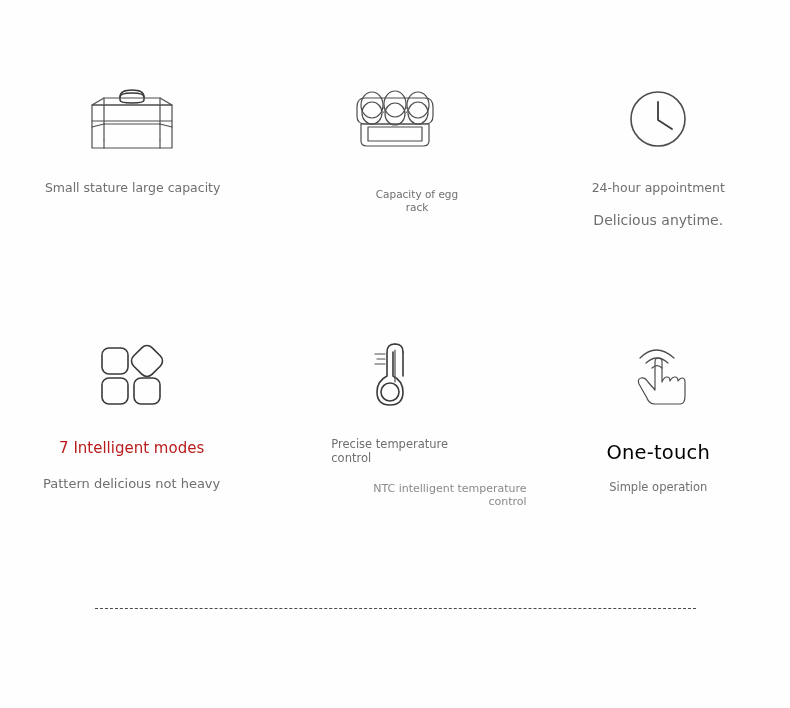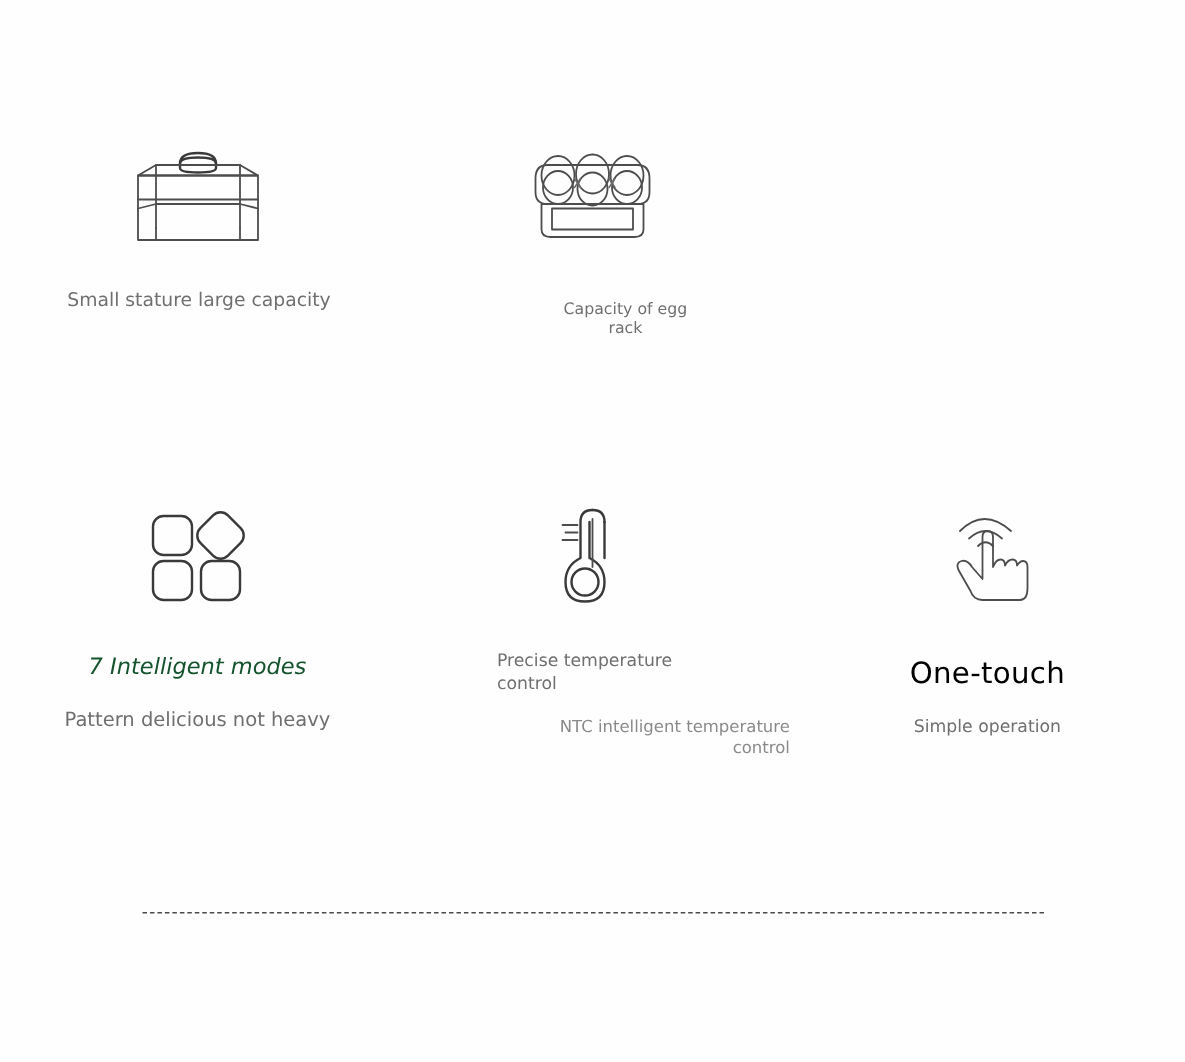--- a/index.html
+++ b/index.html
@@ -19,21 +19,21 @@
   .page {
     position: absolute;
     inset: 0;
     background: #fefefe;
   }
 
   
   .feature-grid {
     position: absolute;
     left: 0;
-    top: 76px;
+    top: 64px;
     width: 634px;
   }
   .grid-row {
     display: flex;
     width: 790px;
   }
   .cell {
     width: 263.3px;
     box-sizing: border-box;
     position: relative;
@@ -64,21 +64,21 @@
   
   .cell-1 .t-title { font-size: 12.5px; text-align: center; margin-left: 2px; }
   .cell-1 .t-sub   { font-size: 14px;   text-align: center; margin-left: 4px; color: #6a6a6a; }
 
   .cell-2 .t-title { font-size: 19.5px; text-align: left; padding-left: 44px; color: #5f5f5f; letter-spacing: .2px; }
   .cell-2 .t-sub   { font-size: 10.5px; text-align: center; padding-left: 44px; line-height: 1.25; }
 
   .cell-3 .t-title { font-size: 12.5px; text-align: center; }
   .cell-3 .t-sub   { font-size: 14px;   text-align: center; }
 
-  .cell-4 .t-title { font-size: 15px;   text-align: center; margin-top: 10px; color: #14532d; font-style: italic; }
+  .cell-4 .t-title { font-size: 15px;   text-align: center; margin-top: 10px; color: #b91c1c; }
   .cell-4 .t-sub   { font-size: 13px;   text-align: center; margin-top: 17px; }
 
   .cell-5 .t-title { font-size: 11.5px; text-align: left; padding-left: 68px; line-height: 1.25; margin-top: 9px; }
   .cell-5 .t-sub   { font-size: 11px;  text-align: right; padding-left: 24px; line-height: 1.25; margin-top: 16px; color: #8a8a8a; }
 
   .cell-6 .t-title { font-size: 19.5px; text-align: center; margin-top: 12px; color: #000000; letter-spacing: .2px; }
   .cell-6 .t-sub   { font-size: 11.5px; text-align: center; margin-top: 14px; }
 
   
   .row-2 { margin-top: 88px; }
@@ -168,20 +168,30 @@
             <path class="stroke-thin" d="M61 24 l4 6 M65 24 l-4 6"></path>
 
             <path class="stroke" d="M16 41 L84 41 L84 58 q0 5 -6 5 L22 63 q-6 0 -6 -5 Z"></path>
             <path class="stroke" d="M23 44 L77 44 L77 58 L23 58 Z"></path>
           </svg>
         </div>
         <span class="txt t-sub">Capacity of egg
 rack</span>
       </div>
 
+      <div class="cell cell-3">
+        <div class="icon-wrap">
+          <svg width="66" height="66" viewBox="0 0 66 66">
+            <circle cx="33" cy="33" r="27" fill="none" stroke="#4d4d4d" stroke-width="1.6"></circle>
+            <path d="M33 16 L33 34 L47 43" fill="none" stroke="#3a3a3a" stroke-width="1.8" stroke-linecap="round" stroke-linejoin="round"></path>
+          </svg>
+        </div>
+        <span class="txt t-title">24-hour appointment</span>
+        <span class="txt t-sub">Delicious anytime.</span>
+      </div>
     </div>
 
     <div class="grid-row row-2">
 
       <div class="cell cell-4">
         <div class="icon-wrap">
           <svg width="72" height="66" viewBox="0 0 72 66">
             <rect x="6" y="8" width="26" height="26" rx="7" class="stroke-dark"></rect>
             <rect x="6" y="38" width="26" height="26" rx="7" class="stroke-dark"></rect>
             <rect x="38" y="38" width="26" height="26" rx="7" class="stroke-dark"></rect>

